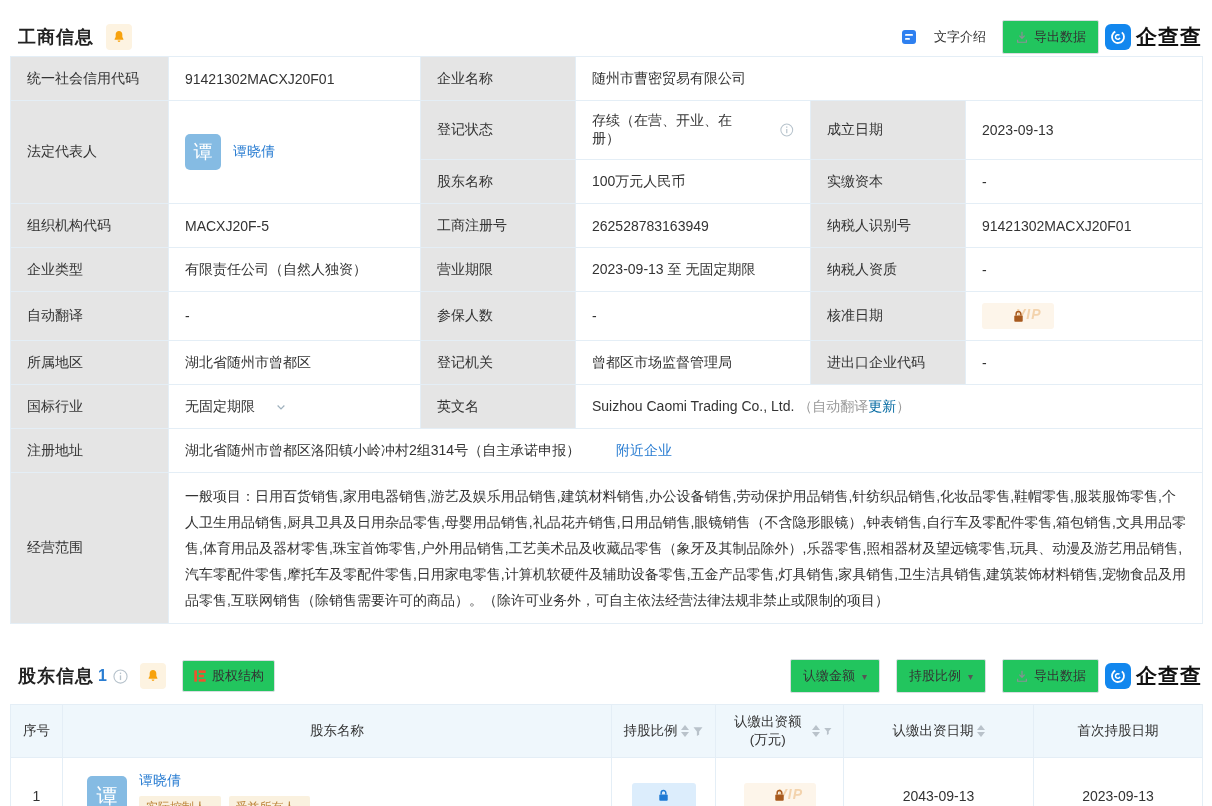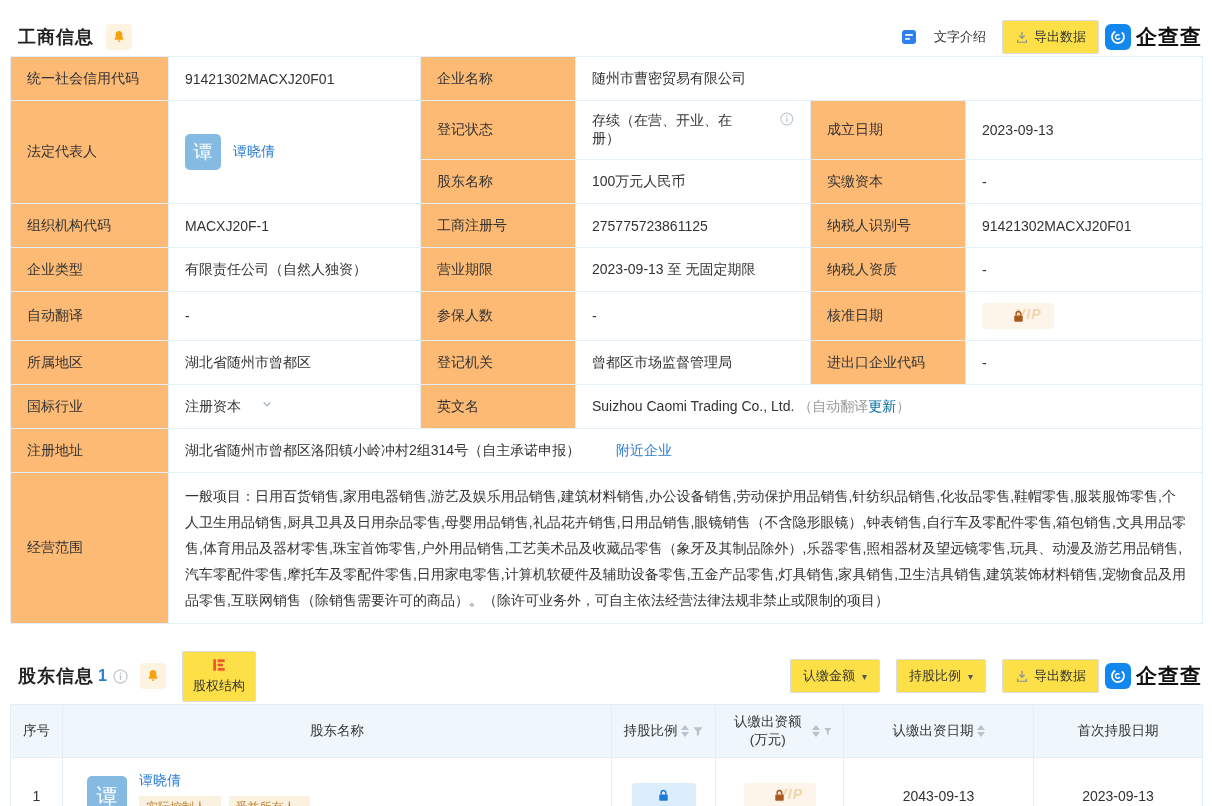--- a/index.html
+++ b/index.html
@@ -19,47 +19,47 @@
   .info-icon { display: inline-flex; margin-left: 6px; }
   .bell-wrap {
     width: 26px; height: 26px; background: #fdf3e1; border-radius: 4px;
     display: inline-flex; align-items: center; justify-content: center; margin-left: 12px;
     cursor: pointer;
   }
   .spacer { flex: 1; }
   .tool-link { display: inline-flex; align-items: center; gap: 17px; color: #333; font-size: 13px; cursor: pointer; font-family: Liberation Mono, monospace; }
   .btn {
     display: inline-flex; align-items: center; gap: 5px;
-    border: 1px solid #d9dde1; background: #fde047; border-radius: 2px;
+    border: 1px solid #d9dde1; background: #22c55e; border-radius: 2px;
     padding: 7px 12px; font-size: 13px; color: #333; margin-left: 16px; cursor: pointer;
   }
   .btn .caret { font-size: 10px; color: #555; margin-left: 2px; }
   .brand { display: inline-flex; align-items: center; gap: 5px; margin-left: 6px; }
   .brand-badge {
     width: 26px; height: 26px; border-radius: 6px; background: #1287ee;
     display: inline-flex; align-items: center; justify-content: center;
   }
   .brand-name { font-size: 21px; font-weight: bold; color: #111; letter-spacing: 1px; }
 
   table { border-collapse: collapse; margin: 0 10px; width: 1192px; table-layout: fixed; }
   td, th { border: 1px solid #e4eef6; padding: 11px 16px; font-size: 14px; vertical-align: middle; word-break: break-all; }
-  td.lbl { background: #fdba74; color: #333; }
+  td.lbl { background: #e5e5e5; color: #333; }
   .biz-table td { height: 44px; }
   .scope-cell { line-height: 26px; padding: 10px 16px; }
 
   .avatar {
     width: 36px; height: 36px; border-radius: 5px; background: #85bbe3;
     color: #fff; font-size: 19px; display: inline-flex; align-items: center; justify-content: center;
     flex: none;
   }
   .legal-rep { display: flex; align-items: center; gap: 12px; }
   a.blue-link, .blue-link { color: #2a7dd2; text-decoration: none; cursor: pointer; }
   .gray-note { color: #999; }
   .red-link { color: #0369a1; cursor: pointer; }
-  .cell-flex { display: inline-flex; gap: 20px; }
+  .cell-flex { display: inline-flex; align-items: center; gap: 20px; }
 
   .lock-badge {
     display: inline-flex; align-items: center; justify-content: center;
     border-radius: 3px; position: relative; overflow: hidden;
   }
   .lock-badge.orange { background: #fdf5ea; width: 72px; height: 26px; }
   .lock-badge.blue { background: #dcedfc; width: 64px; height: 26px; }
   .vip-mark {
     position: absolute; left: 34px; top: 3px;
     font-size: 14px; font-weight: bold; font-style: italic;
@@ -79,21 +79,21 @@
   .tag {
     background: #faf1df; color: #bc8339; font-size: 12px;
     padding: 3px 7px; border-radius: 2px; display: inline-flex; align-items: center; gap: 3px;
     cursor: pointer;
   }
   .tag .tri { font-size: 9px; }
   .th-flex { display: inline-flex; align-items: center; justify-content: center; gap: 3px; }
   .sort { display: inline-flex; flex-direction: column; gap: 2px; cursor: pointer; }
   .sort .up { width: 0; height: 0; border-left: 4px solid transparent; border-right: 4px solid transparent; border-bottom: 5px solid #b9c2ca; }
   .sort .down { width: 0; height: 0; border-left: 4px solid transparent; border-right: 4px solid transparent; border-top: 5px solid #b9c2ca; }
-  .equity-btn { margin-left: 16px; padding: 6px 10px; flex-direction: column; }
+  .equity-btn { margin-left: 16px; padding: 6px 10px; }
 </style>
 </head>
 <body>
 
 <div class="section-header">
   <span class="sec-title">工商信息</span>
   <span class="bell-wrap">
     <svg width="14" height="14" viewBox="0 0 16 16">
       <path d="M8 1.2 C5.8 1.2 4.2 2.9 4.2 5.1 V8 L3 10.2 v0.8 h10 v-0.8 L11.8 8 V5.1 C11.8 2.9 10.2 1.2 8 1.2 Z" fill="#f7a20d"></path>
       <path d="M6.4 12 a1.6 1.6 0 0 0 3.2 0 Z" fill="#f7a20d"></path>
@@ -165,23 +165,23 @@
     <td>2023-09-13</td>
   </tr>
   <tr>
     <td class="lbl">股东名称</td>
     <td>100万元人民币</td>
     <td class="lbl">实缴资本</td>
     <td>-</td>
   </tr>
   <tr>
     <td class="lbl">组织机构代码</td>
-    <td>MACXJ20F-1</td>
+    <td>MACXJ20F-5</td>
     <td class="lbl">工商注册号</td>
-    <td>275775723861125</td>
+    <td>262528783163949</td>
     <td class="lbl">纳税人识别号</td>
     <td>91421302MACXJ20F01</td>
   </tr>
   <tr>
     <td class="lbl">企业类型</td>
     <td>有限责任公司（自然人独资）</td>
     <td class="lbl">营业期限</td>
     <td>2023-09-13 至 无固定期限</td>
     <td class="lbl">纳税人资质</td>
     <td>-</td>
@@ -207,21 +207,21 @@
     <td>湖北省随州市曾都区</td>
     <td class="lbl">登记机关</td>
     <td>曾都区市场监督管理局</td>
     <td class="lbl">进出口企业代码</td>
     <td>-</td>
   </tr>
   <tr>
     <td class="lbl">国标行业</td>
     <td>
       <span class="cell-flex">
-        <span>注册资本</span>
+        <span>无固定期限</span>
         <svg width="12" height="12" viewBox="0 0 16 16">
           <path d="M3.5 6 L8 10.5 12.5 6" stroke="#9fb1bd" stroke-width="1.6" fill="none"></path>
         </svg>
       </span>
     </td>
     <td class="lbl">英文名</td>
     <td colspan="3">
       <span>Suizhou Caomi Trading Co., Ltd.</span>
       <span class="gray-note">（自动翻译</span><span class="red-link">更新</span><span class="gray-note">）</span>
     </td>

